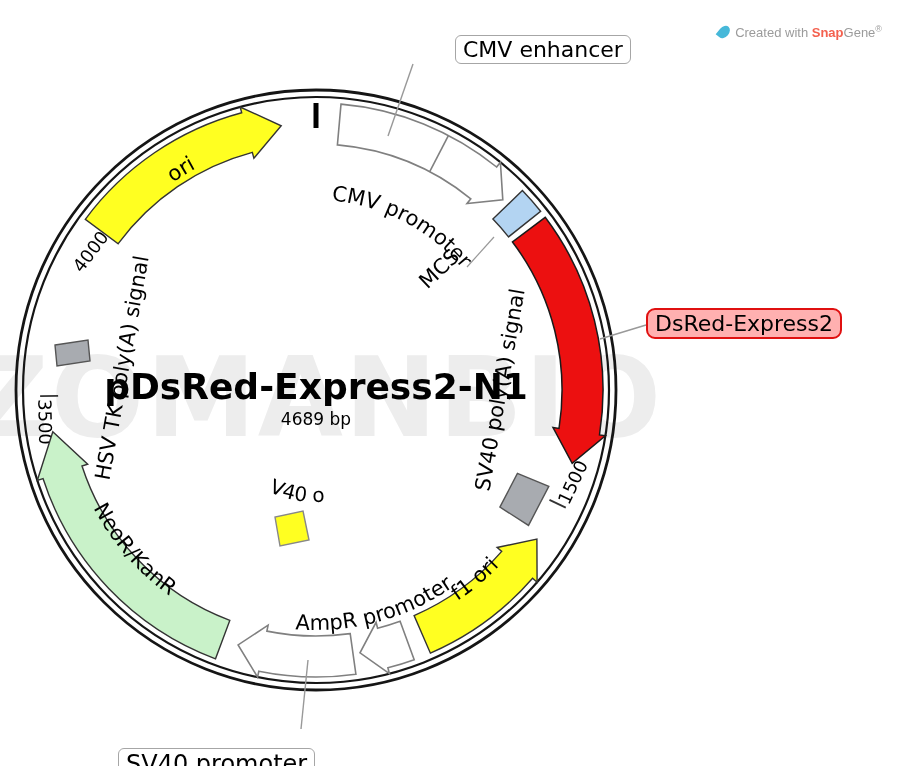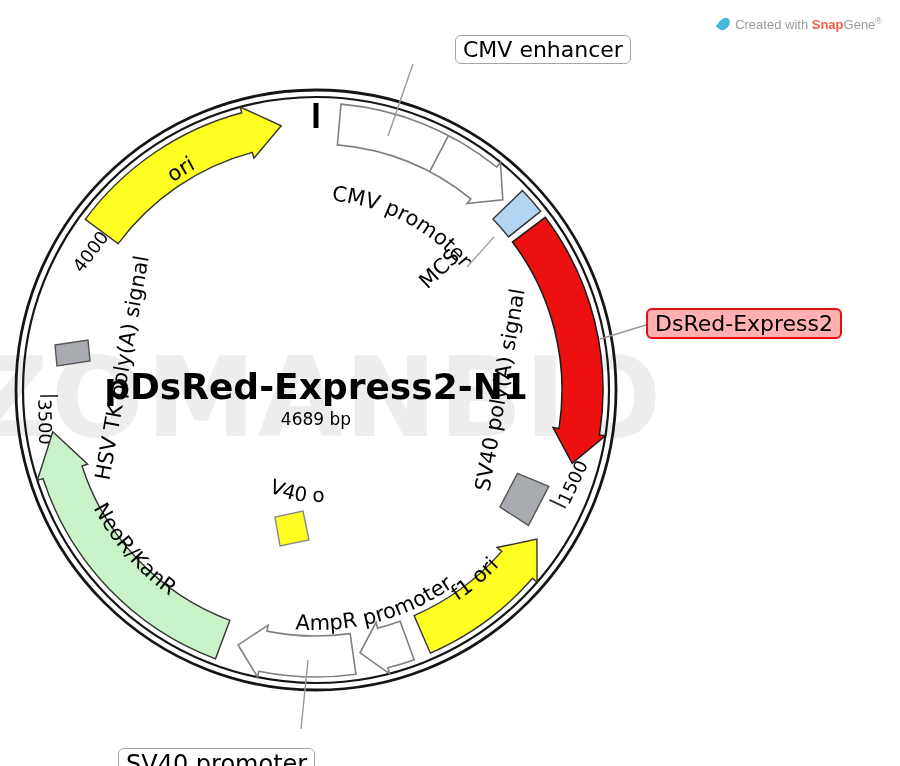--- a/index.html
+++ b/index.html
@@ -8,21 +8,21 @@
   svg text{fill:#000;}
   .ticktxt{font-size:18px;}
   .curved{font-size:21px;}
   .straight{font-size:21px;}
   .maplabel{position:absolute;background:#fff;border:1.5px solid #a6a6a6;border-radius:6px;
             padding:1px 7px;font-size:22px;color:#000;white-space:nowrap;}
   .maplabel.hot{background:#ffb0b0;border:2px solid #e01010;border-radius:9px;}
   #title-block{position:absolute;left:316px;top:366px;transform:translateX(-50%);text-align:center;}
   #plasmid-name{font-weight:bold;font-size:36px;}
   #plasmid-size{font-size:17px;margin-top:2px;}
-  #credit{position:absolute;top:16px;right:18px;display:flex;align-items:center;gap:6px;
+  #credit{position:absolute;top:24px;right:18px;display:flex;align-items:center;gap:6px;
           font-family:"Liberation Sans",sans-serif;font-size:13px;color:#9b9b9b;}
   #credit .snap{font-weight:bold;}
   #credit .reg{font-size:9px;vertical-align:super;}
   #snap-icon{width:10px;height:14px;border-radius:50% 50% 50% 0;transform:rotate(40deg);display:inline-block;}
 </style>
 </head>
 <body>
 
 
 
@@ -133,21 +133,21 @@
   </g>
 
   <line x1="413" y1="64" x2="388" y2="136" stroke="#999" stroke-width="1.4"></line>
   <line x1="646" y1="325" x2="600" y2="339" stroke="#999" stroke-width="1.4"></line>
   <line x1="301" y1="729" x2="308" y2="660" stroke="#999" stroke-width="1.4"></line>
   <line x1="467" y1="267" x2="494" y2="237" stroke="#999" stroke-width="1.2"></line>
 </svg>
 
 
 <div class="maplabel" style="left:409px;top:35px;margin-left:46px;">CMV enhancer</div>
-<div class="maplabel hot" style="left:646px;top:308px;border-radius:6px;">DsRed-Express2</div>
+<div class="maplabel hot" style="left:646px;top:308px;">DsRed-Express2</div>
 <div class="maplabel" style="left:118px;top:748px;font-size:24px;">SV40 promoter</div>
 
 
 <div id="title-block">
   <div id="plasmid-name">pDsRed-Express2-N1</div>
   <div id="plasmid-size">4689 bp</div>
 </div>
 
 
 <div id="credit">

